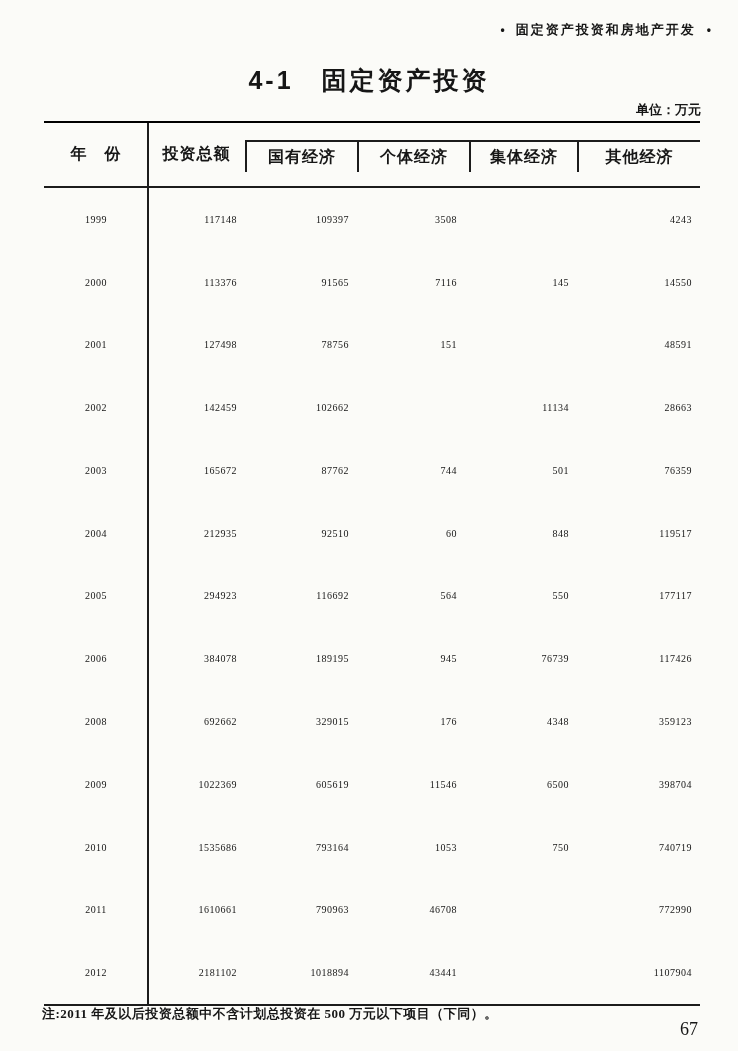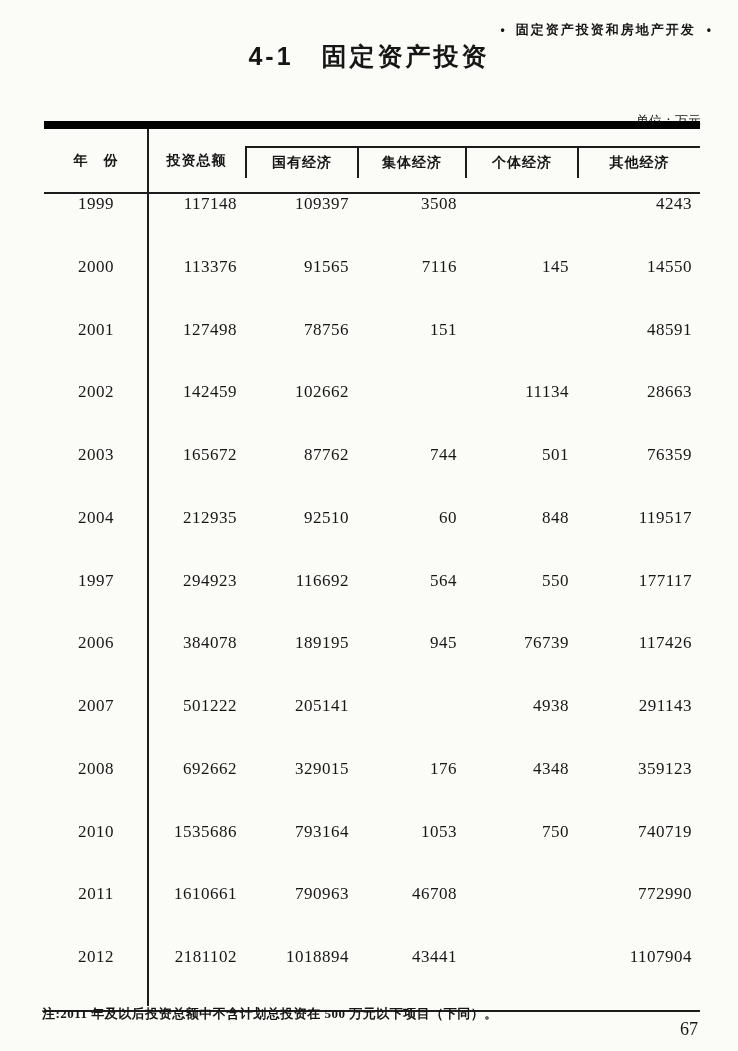--- a/index.html
+++ b/index.html
@@ -9,51 +9,51 @@
     font-family:"Liberation Serif","DejaVu Serif",serif;
   }
   .runhead{
     position:absolute;top:21px;right:27px;
     display:flex;align-items:center;gap:11px;
     font-family:"Liberation Sans","DejaVu Sans",sans-serif;
     font-weight:bold;font-size:13px;letter-spacing:2px;
   }
   .runhead .bullet{font-size:12px;letter-spacing:0;}
   .title{
-    position:absolute;top:40px;left:0;width:100%;text-align:center;
+    position:absolute;top:64px;left:0;width:100%;text-align:center;
     font-family:"Liberation Sans","DejaVu Sans",sans-serif;
     font-weight:bold;font-size:25px;letter-spacing:3px;
   }
-  .unit{position:absolute;top:112px;right:37px;font-size:13px;font-weight:normal;}
+  .unit{position:absolute;top:101px;right:37px;font-size:13px;font-weight:bold;}
   .table{position:absolute;left:44px;top:121px;width:656px;}
   .thead{
     position:relative;height:63px;
-    border-top:8px solid #000000;border-bottom:2px solid #1c1c1c;
+    border-top:2px solid #000000;border-bottom:2px solid #1c1c1c;
     font-family:"Liberation Sans","DejaVu Sans",sans-serif;
-    font-weight:bold;font-size:14px;
+    font-weight:bold;font-size:16px;
   }
   .hcell{display:flex;align-items:center;justify-content:center;letter-spacing:1px;}
   .h-year{position:absolute;left:0;top:0;width:104px;height:63px;}
   .h-total{position:absolute;left:104px;top:0;width:97px;height:63px;}
   .econ-box{
     position:absolute;left:201px;top:17px;width:455px;height:32px;
     border-top:2px solid #1c1c1c;border-left:2px solid #1c1c1c;
     display:flex;box-sizing:border-box;
   }
   .econ-box .hcell{height:100%;box-sizing:border-box;}
   .e1{width:112px;border-right:2px solid #1c1c1c;}
   .e2{width:108px;border-right:2px solid #1c1c1c;}
   .e3{width:112px;border-right:2px solid #1c1c1c;}
   .e4{flex:1;}
   .vline{position:absolute;left:103px;top:0;width:2px;height:885px;background:#1c1c1c;}
   .tbody{
     display:flex;flex-direction:column;height:816px;
     border-bottom:2px solid #1c1c1c;
   }
-  .trow{flex:1;display:flex;align-items:flex-start;font-size:17px;}
+  .trow{flex:1;display:flex;align-items:center;font-size:10px;}
   .cell{box-sizing:border-box;text-align:right;padding-right:8px;letter-spacing:0.5px;}
   .c-year{width:104px;text-align:center;padding-right:0;}
   .c-total{width:97px;}
   .c-state{width:112px;}
   .c-coll{width:108px;}
   .c-ind{width:112px;}
   .c-other{width:123px;}
   .note{position:absolute;left:42px;top:1005px;font-size:13px;font-weight:bold;letter-spacing:0.5px;}
   .pagenum{position:absolute;right:40px;top:1019px;font-size:18px;}
 </style>
@@ -73,22 +73,22 @@
   <div class="unit">单位：万元</div>
 
   <div class="table">
     <div class="vline"></div>
 
     <div class="thead">
       <div class="hcell h-year">年　份</div>
       <div class="hcell h-total">投资总额</div>
       <div class="econ-box">
         <div class="hcell e1">国有经济</div>
+        <div class="hcell e3">个体经济</div>
         <div class="hcell e2">集体经济</div>
-        <div class="hcell e3">个体经济</div>
         <div class="hcell e4">其他经济</div>
       </div>
     </div>
 
     <div class="tbody">
 
         <div class="trow">
           <div class="cell c-year">1999</div>
           <div class="cell c-total">117148</div>
           <div class="cell c-state">109397</div>
@@ -136,55 +136,55 @@
         <div class="trow">
           <div class="cell c-year">2004</div>
           <div class="cell c-total">212935</div>
           <div class="cell c-state">92510</div>
           <div class="cell c-coll">60</div>
           <div class="cell c-ind">848</div>
           <div class="cell c-other">119517</div>
         </div>
 
         <div class="trow">
-          <div class="cell c-year">1997</div>
+          <div class="cell c-year">2005</div>
           <div class="cell c-total">294923</div>
           <div class="cell c-state">116692</div>
           <div class="cell c-coll">564</div>
           <div class="cell c-ind">550</div>
           <div class="cell c-other">177117</div>
         </div>
 
         <div class="trow">
           <div class="cell c-year">2006</div>
           <div class="cell c-total">384078</div>
           <div class="cell c-state">189195</div>
           <div class="cell c-coll">945</div>
           <div class="cell c-ind">76739</div>
           <div class="cell c-other">117426</div>
         </div>
 
-        <div class="trow">
-          <div class="cell c-year">2007</div>
-          <div class="cell c-total">501222</div>
-          <div class="cell c-state">205141</div>
-          <div class="cell c-coll"></div>
-          <div class="cell c-ind">4938</div>
-          <div class="cell c-other">291143</div>
-        </div>
 
         <div class="trow">
           <div class="cell c-year">2008</div>
           <div class="cell c-total">692662</div>
           <div class="cell c-state">329015</div>
           <div class="cell c-coll">176</div>
           <div class="cell c-ind">4348</div>
           <div class="cell c-other">359123</div>
         </div>
 
+        <div class="trow">
+          <div class="cell c-year">2009</div>
+          <div class="cell c-total">1022369</div>
+          <div class="cell c-state">605619</div>
+          <div class="cell c-coll">11546</div>
+          <div class="cell c-ind">6500</div>
+          <div class="cell c-other">398704</div>
+        </div>
 
         <div class="trow">
           <div class="cell c-year">2010</div>
           <div class="cell c-total">1535686</div>
           <div class="cell c-state">793164</div>
           <div class="cell c-coll">1053</div>
           <div class="cell c-ind">750</div>
           <div class="cell c-other">740719</div>
         </div>
 

